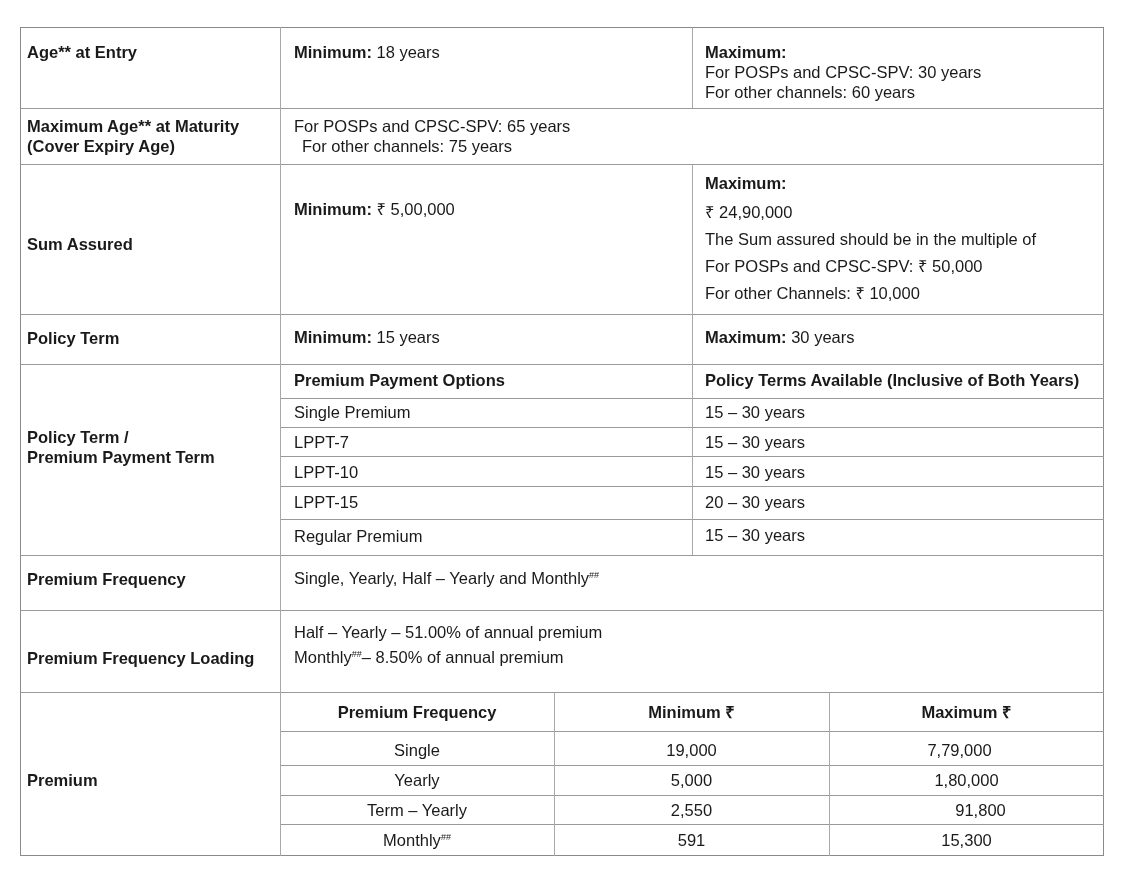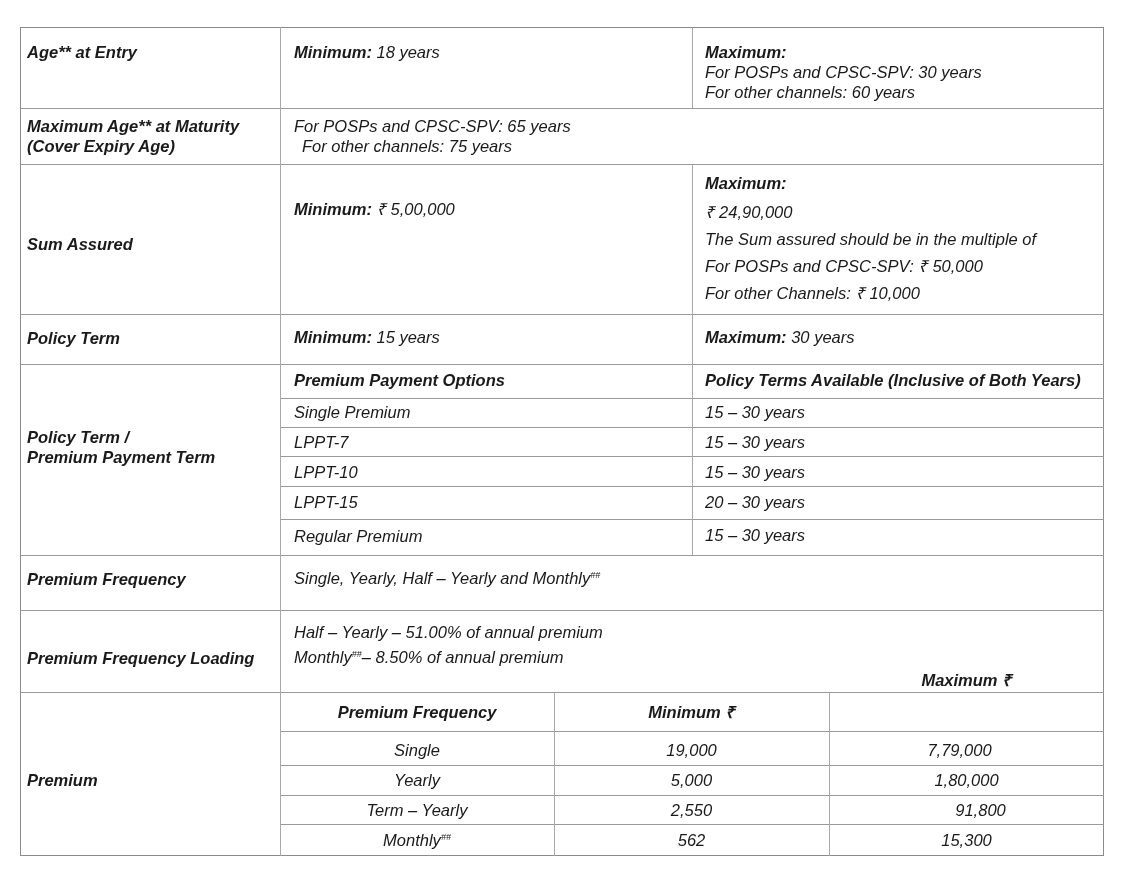--- a/index.html
+++ b/index.html
@@ -2,21 +2,21 @@
 <html><head>
 <meta charset="utf-8">
 <style>
   html, body { margin:0; padding:0; background:#ffffff; }
   body { width:1125px; height:882px; position:relative; overflow:hidden;
          font-family:"Liberation Sans", sans-serif; color:#1a1a1a; font-size:16px; }
   .frame { position:absolute; left:20px; top:27px; width:1084px; height:829px;
            border:1px solid #8a8a8a; box-sizing:border-box; }
   .hl { position:absolute; height:1px; background:#9a9a9a; }
   .vl { position:absolute; width:1px; background:#a8a8a8; }
-  .t { position:absolute; white-space:nowrap; line-height:20px; font-size:16.5px;font-style:italic; }
+  .t { position:absolute; white-space:nowrap; line-height:20px; font-size:16.5px; }
   .b { font-weight:bold; }
   .c { text-align:center; }
   sup { font-size:9px; vertical-align:6px; line-height:0; }
 </style>
 </head>
 <body>
 
 <div class="frame"></div>
 
 <div class="hl" style="left:20px;width:1084px;top:108px"></div>
@@ -87,29 +87,29 @@
 <div class="t" style="left:294px;top:568px"><span>Single, Yearly, Half – Yearly and Monthly</span><sup>##</sup></div>
 
 <div class="t b" style="left:27px;top:648px">Premium Frequency Loading</div>
 <div class="t" style="left:294px;top:622px">Half – Yearly – 51.00% of annual premium</div>
 <div class="t" style="left:294px;top:647px"><span>Monthly</span><sup>##</sup><span>– 8.50% of annual premium</span></div>
 
 <div class="t b" style="left:27px;top:770px">Premium</div>
 
 <div class="t b c" style="left:280px;width:274px;top:702px">Premium Frequency</div>
 <div class="t b c" style="left:554px;width:275px;top:702px">Minimum ₹</div>
-<div class="t b c" style="left:829px;width:275px;top:670px">Maximum ₹</div>
+<div class="t b c" style="left:829px;width:275px;top:702px">Maximum ₹</div>
 
 <div class="t c" style="left:280px;width:274px;top:740px"><span>Single</span></div>
 <div class="t c" style="left:554px;width:275px;top:740px">19,000</div>
 <div class="t c" style="left:829px;width:261px;top:740px">7,79,000</div>
 
 <div class="t c" style="left:280px;width:274px;top:770px"><span>Yearly</span></div>
 <div class="t c" style="left:554px;width:275px;top:770px">5,000</div>
 <div class="t c" style="left:829px;width:275px;top:770px">1,80,000</div>
 
 <div class="t c" style="left:280px;width:274px;top:800px"><span>Term – Yearly</span></div>
 <div class="t c" style="left:554px;width:275px;top:800px">2,550</div>
 <div class="t c" style="left:829px;width:303px;top:800px">91,800</div>
 
 <div class="t c" style="left:280px;width:274px;top:830px"><span>Monthly</span><sup>##</sup></div>
-<div class="t c" style="left:554px;width:275px;top:830px">562</div>
+<div class="t c" style="left:554px;width:275px;top:830px">591</div>
 <div class="t c" style="left:829px;width:275px;top:830px">15,300</div>
 
 </body></html>

